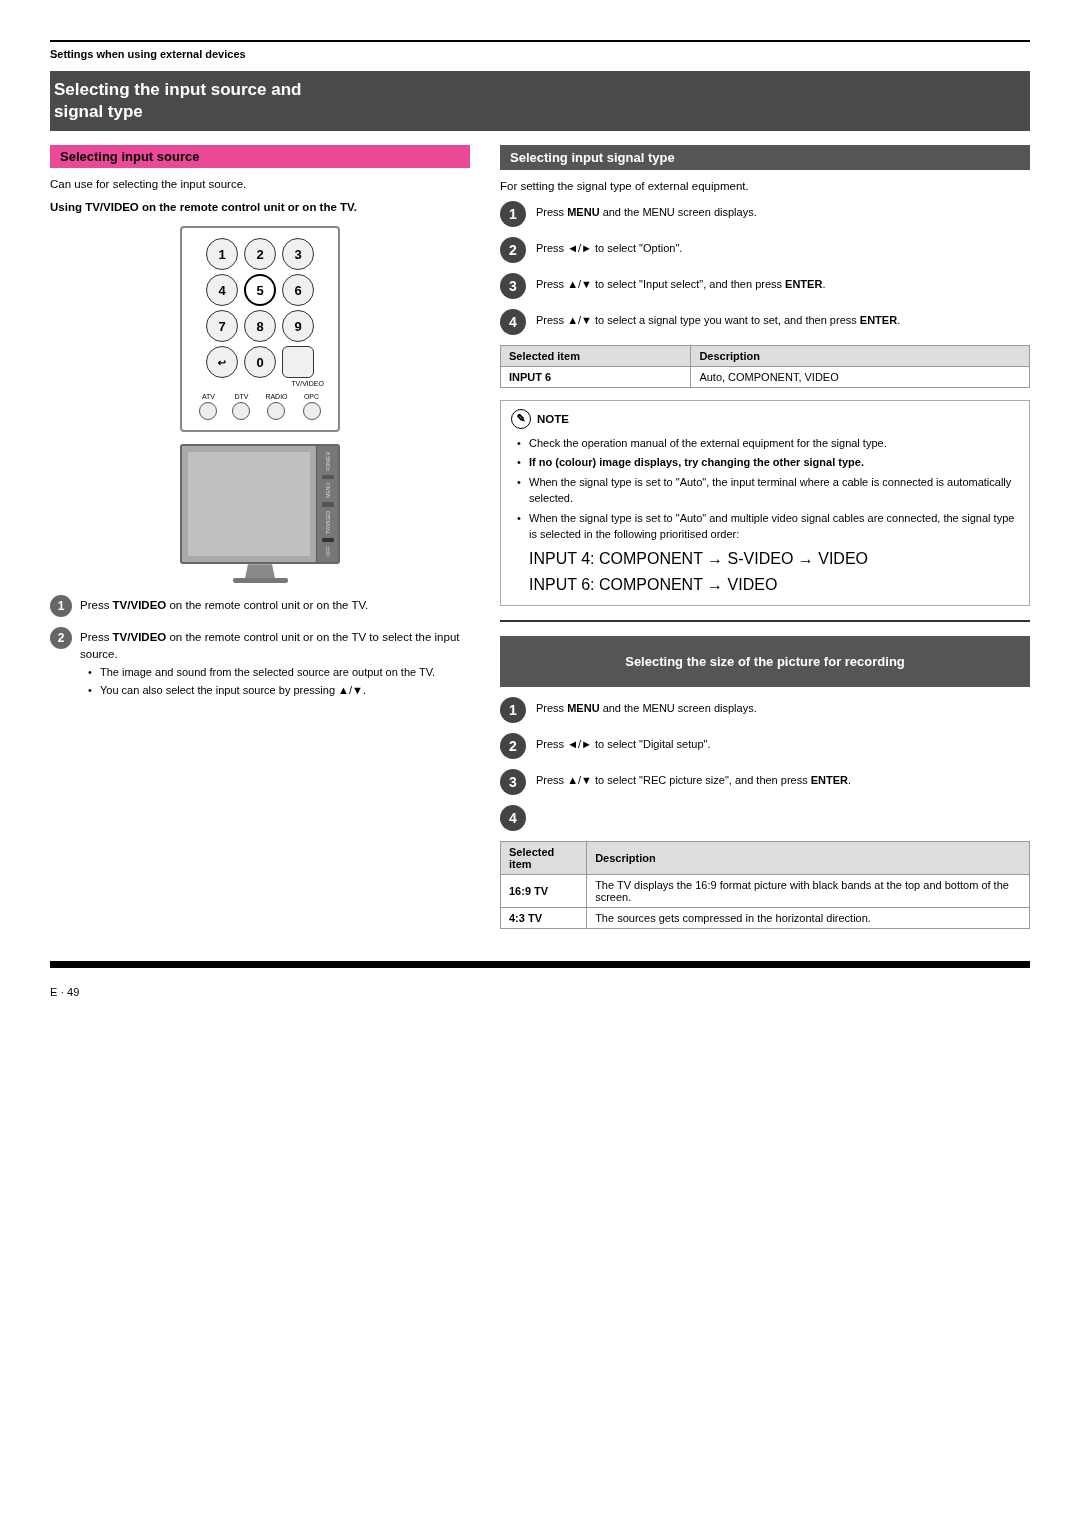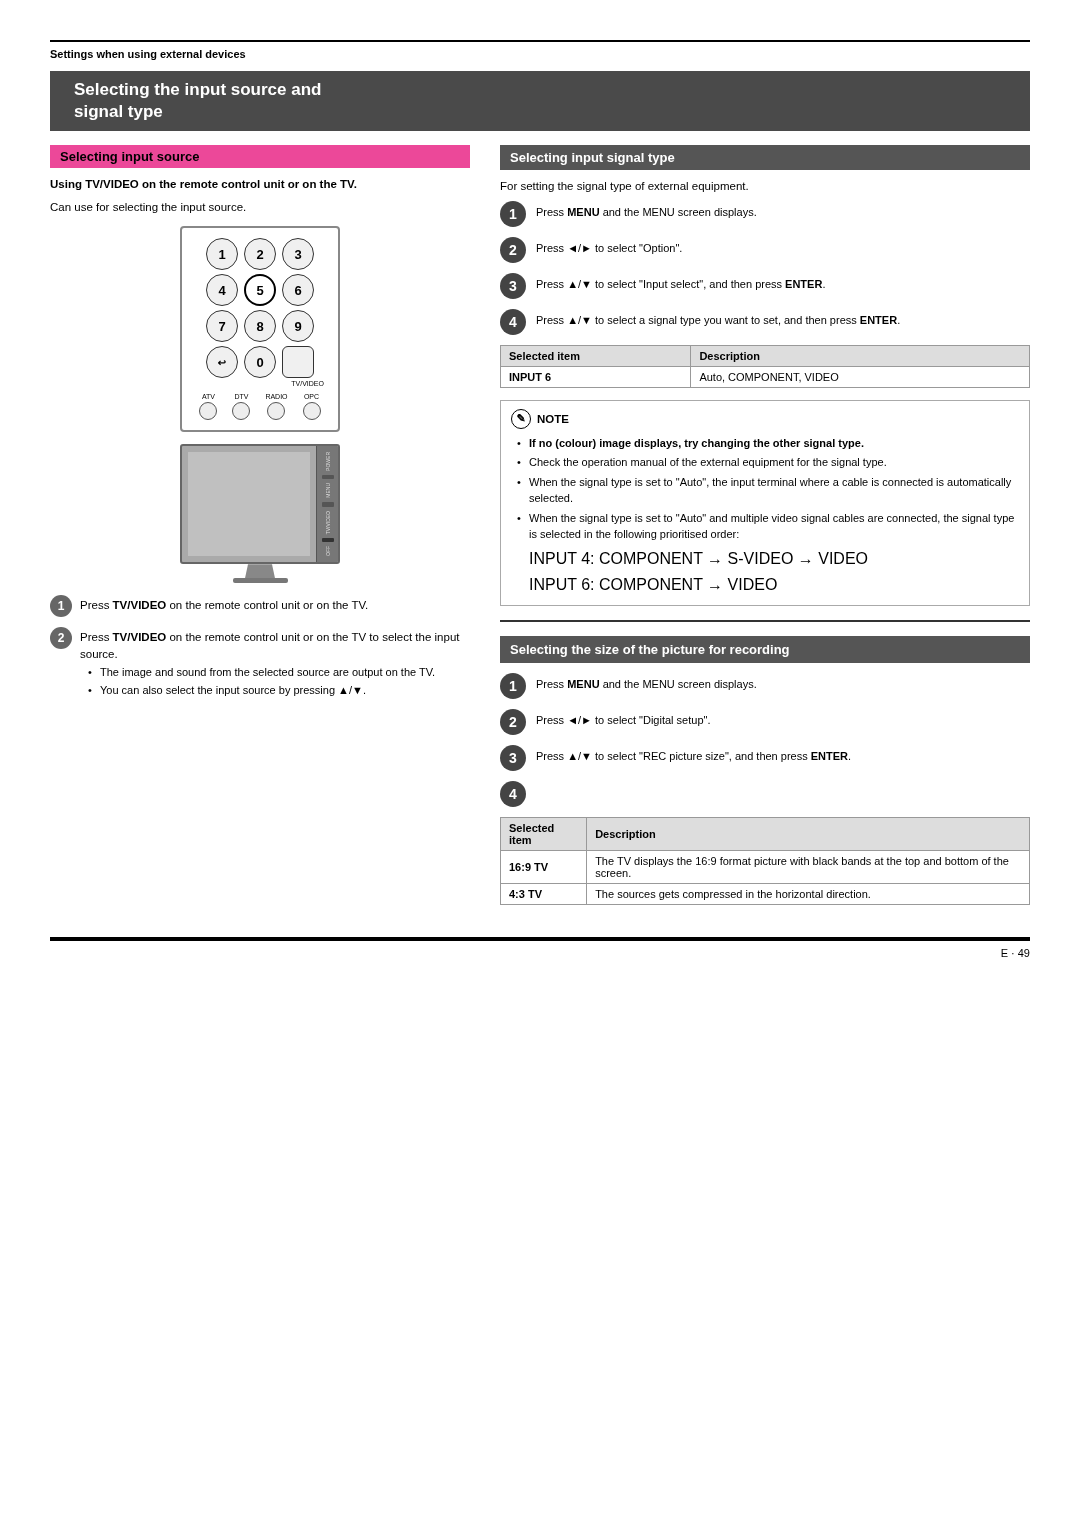--- a/index.html
+++ b/index.html
@@ -20,21 +20,21 @@
 
     .section-title-small {
       font-size: 11px;
       font-weight: bold;
       margin-bottom: 8px;
     }
 
     .main-title-box {
       background: #4a4a4a;
       color: #fff;
-      padding: 8px 24px;
+      padding: 8px 4px;
       margin-bottom: 14px;
     }
 
     .main-title-box h1 {
       font-size: 17px;
       font-weight: bold;
       line-height: 1.3;
     }
 
     .sub-section-header {
@@ -245,37 +245,37 @@
     }
 
     .section-divider {
       border-top: 2px solid #333;
       margin: 14px 0;
     }
 
     .recording-section-title {
       background: #555;
       color: #fff;
-      padding: 6px 10px;
+      padding: 18px 10px;
       font-size: 13px;
       font-weight: bold;
       margin-bottom: 10px;
+      text-align: center;
     }
 
     .page-wrapper {
       position: relative;
       min-height: 1527px;
     }
 
     .bottom-bar {
-      text-align: right;
       font-size: 11px;
       margin-top: 20px;
-      padding-top: 6px;
-      border-top: 4px solid #000000;
+      padding-top: 18px;
+      border-top: 7px solid #000000;
     }
 
     .input-signal-header {
       background: #555;
       color: #fff;
       padding: 5px 10px;
       font-size: 13px;
       font-weight: bold;
       margin-bottom: 8px;
     }
@@ -294,24 +294,24 @@
       <span>signal type</span>
     </h1>
   </div>
 
   <div class="two-col">
 
     <div class="col-left">
 
       <div class="sub-section-header">Selecting input source</div>
 
+      <p>Can use for selecting the input source.</p>
       <p>
         <strong>Using TV/VIDEO on the remote control unit or on the TV.</strong>
       </p>
-      <p>Can use for selecting the input source.</p>
 
       <div style="display:flex; justify-content:center; margin: 10px 0;">
         <div style="border:2px solid #888; width:160px; padding:10px; border-radius:4px;">
 
           <div class="remote-row" style="justify-content:center;">
             <div class="remote-btn">1</div>
             <div class="remote-btn">2</div>
             <div class="remote-btn">3</div>
           </div>
 
@@ -441,22 +441,22 @@
           </tr>
         </tbody>
       </table>
 
       <div class="note-box">
         <div class="note-header">
           <div class="note-icon">✎</div>
           <span>NOTE</span>
         </div>
         <ul class="note-list">
+          <li>Check the operation manual of the external equipment for the signal type.</li>
           <li><strong>If no (colour) image displays, try changing the other signal type.</strong></li>
-          <li>Check the operation manual of the external equipment for the signal type.</li>
           <li>When the signal type is set to "Auto", the input terminal where a cable is connected is automatically selected.</li>
           <li>When the signal type is set to "Auto" and multiple video signal cables are connected, the signal type is selected in the following prioritised order:</li>
         </ul>
         <div style="padding-left:18px; font-size:16px; line-height:1.6;">
           INPUT 4: COMPONENT → S-VIDEO → VIDEO<br>
           INPUT 6: COMPONENT → VIDEO
         </div>
       </div>
 
       <div class="section-divider"></div>

